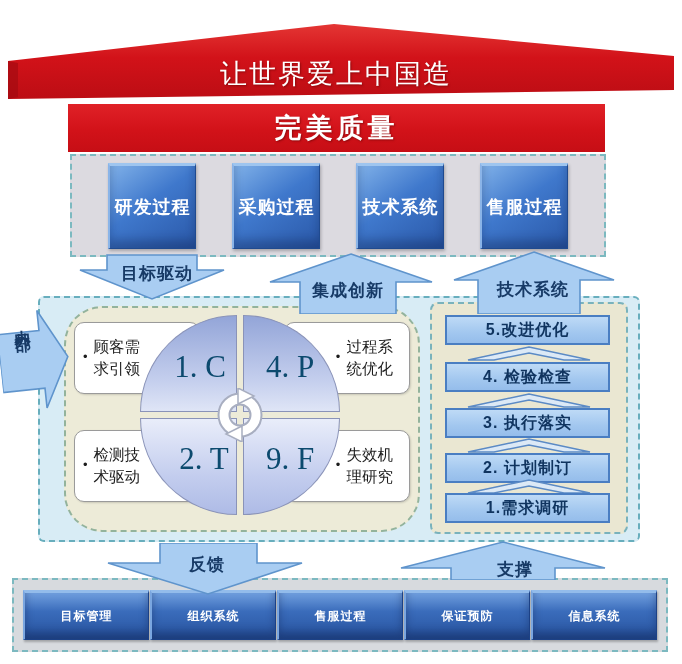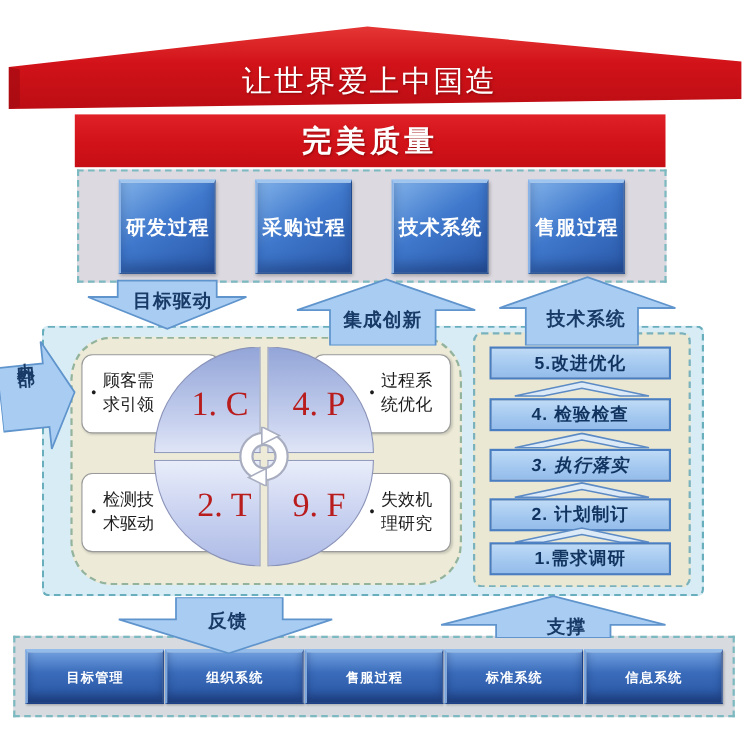--- a/index.html
+++ b/index.html
@@ -60,21 +60,21 @@
   
   .circle{left:140px;top:315px;width:200px;height:200px;}
   .quad{position:absolute;width:97px;height:97px;box-sizing:border-box;border:1px solid #8a93b8;}
   .quad.tl{left:0;top:0;border-radius:97px 0 0 0;background:linear-gradient(180deg,#93a5d8 0%,#c6d0ee 70%,#dfe5f6 100%);}
   .quad.tr{left:103px;top:0;border-radius:0 97px 0 0;background:linear-gradient(180deg,#93a5d8 0%,#c6d0ee 70%,#dfe5f6 100%);}
   .quad.bl{left:0;top:103px;border-radius:0 0 0 97px;background:linear-gradient(180deg,#e9edfa 0%,#c3cdee 60%,#aebbe6 100%);}
   .quad.br{left:103px;top:103px;border-radius:0 0 97px 0;background:linear-gradient(180deg,#e9edfa 0%,#c3cdee 60%,#aebbe6 100%);}
   .qlabel{
     position:absolute;width:76px;text-align:center;
     font-family:"Liberation Serif","DejaVu Serif",serif;
-    font-size:31px;color:#b91c1c;
+    font-size:31px;color:#0c4a6e;
   }
   .cycle{left:73px;top:73px;}
   
   .step{
     position:absolute;left:15px;width:165px;height:30px;box-sizing:border-box;
     background:linear-gradient(180deg,#bedaf6 0%,#a2c7ef 60%,#95bdeb 100%);
     border:2px solid #4a7ec2;
     display:flex;align-items:center;justify-content:center;
     color:#10345f;font-size:16px;font-weight:bold;letter-spacing:1px;
   }
@@ -171,21 +171,21 @@
 
   <div class="abs" style="left:430px;top:302px;width:198px;height:232px;">
     <div class="step" style="top:13px;">5.改进优化</div>
     <svg class="chev" style="top:44px;" width="124" height="15">
       <polygon points="1,14 62,1 123,14 97,14 62,7 27,14" fill="#dce9f6" stroke="#5b8ac5" stroke-width="1.4"></polygon>
     </svg>
     <div class="step" style="top:60px;">4. 检验检查</div>
     <svg class="chev" style="top:91px;" width="124" height="15">
       <polygon points="1,14 62,1 123,14 97,14 62,7 27,14" fill="#dce9f6" stroke="#5b8ac5" stroke-width="1.4"></polygon>
     </svg>
-    <div class="step" style="top:106px;font-style:italic;">3. 执行落实</div>
+    <div class="step" style="top:106px;">3. 执行落实</div>
     <svg class="chev" style="top:136px;" width="124" height="15">
       <polygon points="1,14 62,1 123,14 97,14 62,7 27,14" fill="#dce9f6" stroke="#5b8ac5" stroke-width="1.4"></polygon>
     </svg>
     <div class="step" style="top:151px;">2. 计划制订</div>
     <svg class="chev" style="top:177px;" width="124" height="15">
       <polygon points="1,14 62,1 123,14 97,14 62,7 27,14" fill="#dce9f6" stroke="#5b8ac5" stroke-width="1.4"></polygon>
     </svg>
     <div class="step" style="top:191px;">1.需求调研</div>
   </div>
 
@@ -204,21 +204,21 @@
 
   <div class="abs alabel" style="left:112px;top:262px;width:90px;">目标驱动</div>
   <div class="abs alabel" style="left:303px;top:279px;width:90px;">集成创新</div>
   <div class="abs alabel" style="left:488px;top:278px;width:90px;">技术系统</div>
   <div class="abs vtext">内外部</div>
 
   <div class="abs system-bar">
     <div class="sbox">目标管理</div>
     <div class="sbox">组织系统</div>
     <div class="sbox">售服过程</div>
-    <div class="sbox">标准系统</div>
+    <div class="sbox">保证预防</div>
     <div class="sbox">信息系统</div>
   </div>
 
   <svg class="abs barrow" style="left:105px;top:543px;" width="200" height="52">
     <polygon points="55,0 152,0 152,20 197,20 103,51 3,20 55,20"></polygon>
   </svg>
   <svg class="abs barrow" style="left:398px;top:540px;" width="210" height="40">
     <polygon points="105,2 207,28 157,28 157,40 53,40 53,28 3,28"></polygon>
   </svg>
   <div class="abs alabel" style="left:177px;top:553px;width:60px;">反馈</div>

